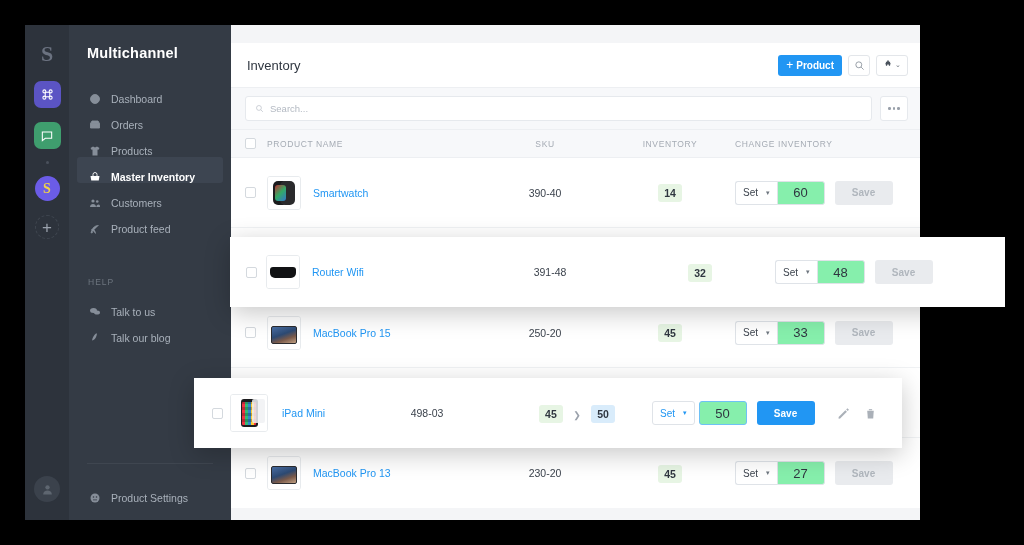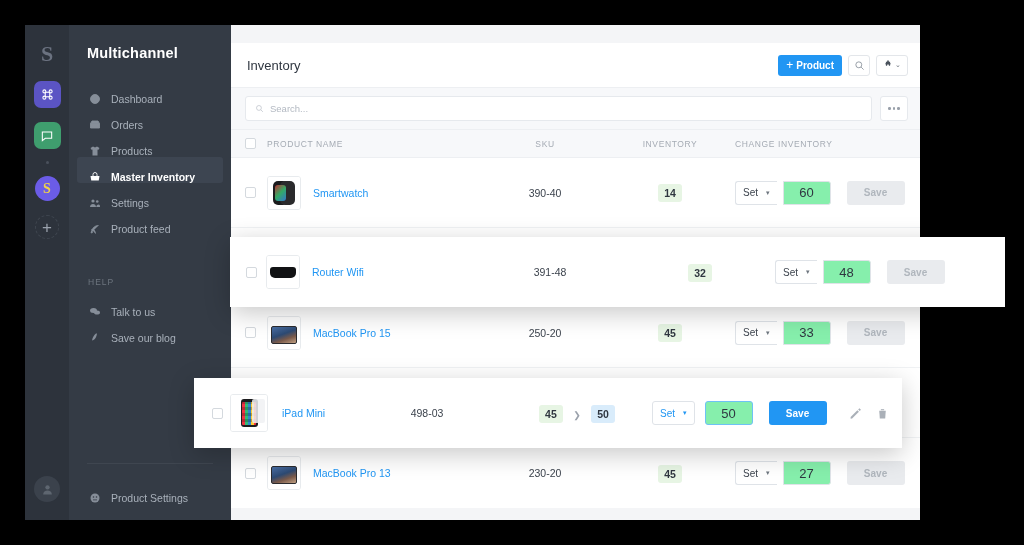--- a/index.html
+++ b/index.html
@@ -190,21 +190,21 @@
   .sku { font-size: 10.5px; color: #3c434d; }
   .badge {
     display: inline-block; min-width: 22px; padding: 3px 6px; border-radius: 3px;
     font-size: 10.5px; font-weight: 700; text-align: center;
   }
   .badge.green { background: #e7f5e4; color: #2f3640; }
   .badge.blue  { background: #d9ecfb; color: #2f3640; }
   .arrow-sep { color: #9aa1ab; font-size: 9px; margin: 0 6px; }
 
   
-  .ctrl { display: flex; align-items: flex-end; gap: 6px; }
+  .ctrl { display: flex; align-items: flex-end; }
   .select-part {
     height: 24px; border: 1px solid #dfe3e8; border-right: none;
     border-radius: 3px 0 0 3px; background: #fff;
     display: flex; align-items: center; gap: 8px; padding: 0 7px;
     font-size: 10px; color: #3c434d; cursor: pointer;
   }
   .select-part .cv { font-size: 7px; color: #6e767f; }
   .num-part {
     height: 24px; width: 48px; border: 1px solid #dfe3e8; border-radius: 0 3px 3px 0;
     background: #86efac; font-size: 13px; color: #2f3640; text-align: center;
@@ -351,21 +351,21 @@
         </div>
         <div class="nav-item">
           <span class="ni">
             <svg viewBox="0 0 24 24">
                 <circle cx="8" cy="8" r="3.2"></circle>
                 <circle cx="16.5" cy="9" r="2.6"></circle>
                 <path d="M2 20c0-3.6 2.8-6 6-6s6 2.4 6 6z"></path>
                 <path d="M14.5 20c0-3 2-5 4.5-5s3 1.6 3 5z"></path>
               </svg>
           </span>
-          <span>Settings</span>
+          <span>Customers</span>
         </div>
         <div class="nav-item">
           <span class="ni">
             <svg viewBox="0 0 24 24" fill="none" stroke="#868e99" stroke-width="1.8">
                 <path d="M5 19a14 14 0 0114-14"></path>
                 <path d="M5 13a8 8 0 018 8"></path>
                 <circle cx="5.5" cy="18.5" r="1.4" fill="#868e99"></circle>
               </svg>
           </span>
           <span>Product feed</span>
@@ -382,21 +382,21 @@
             </svg>
         </span>
         <span>Talk to us</span>
       </div>
       <div class="nav-item">
         <span class="ni">
           <svg viewBox="0 0 24 24">
               <path d="M14 3c-4 3-7 8-8 14l3-1c4-2 6-7 7-13z"></path>
             </svg>
         </span>
-        <span>Save our blog</span>
+        <span>Talk our blog</span>
       </div>
 
       <div class="nav-bottom">
         <div class="nav-divider" style="margin-bottom:14px;"></div>
         <div class="nav-item">
           <span class="ni">
             <svg viewBox="0 0 24 24">
                 <circle cx="12" cy="12" r="9" fill="#868e99"></circle>
                 <circle cx="9" cy="10" r="1.6" fill="#343b45"></circle>
                 <circle cx="15" cy="10" r="1.6" fill="#343b45"></circle>

